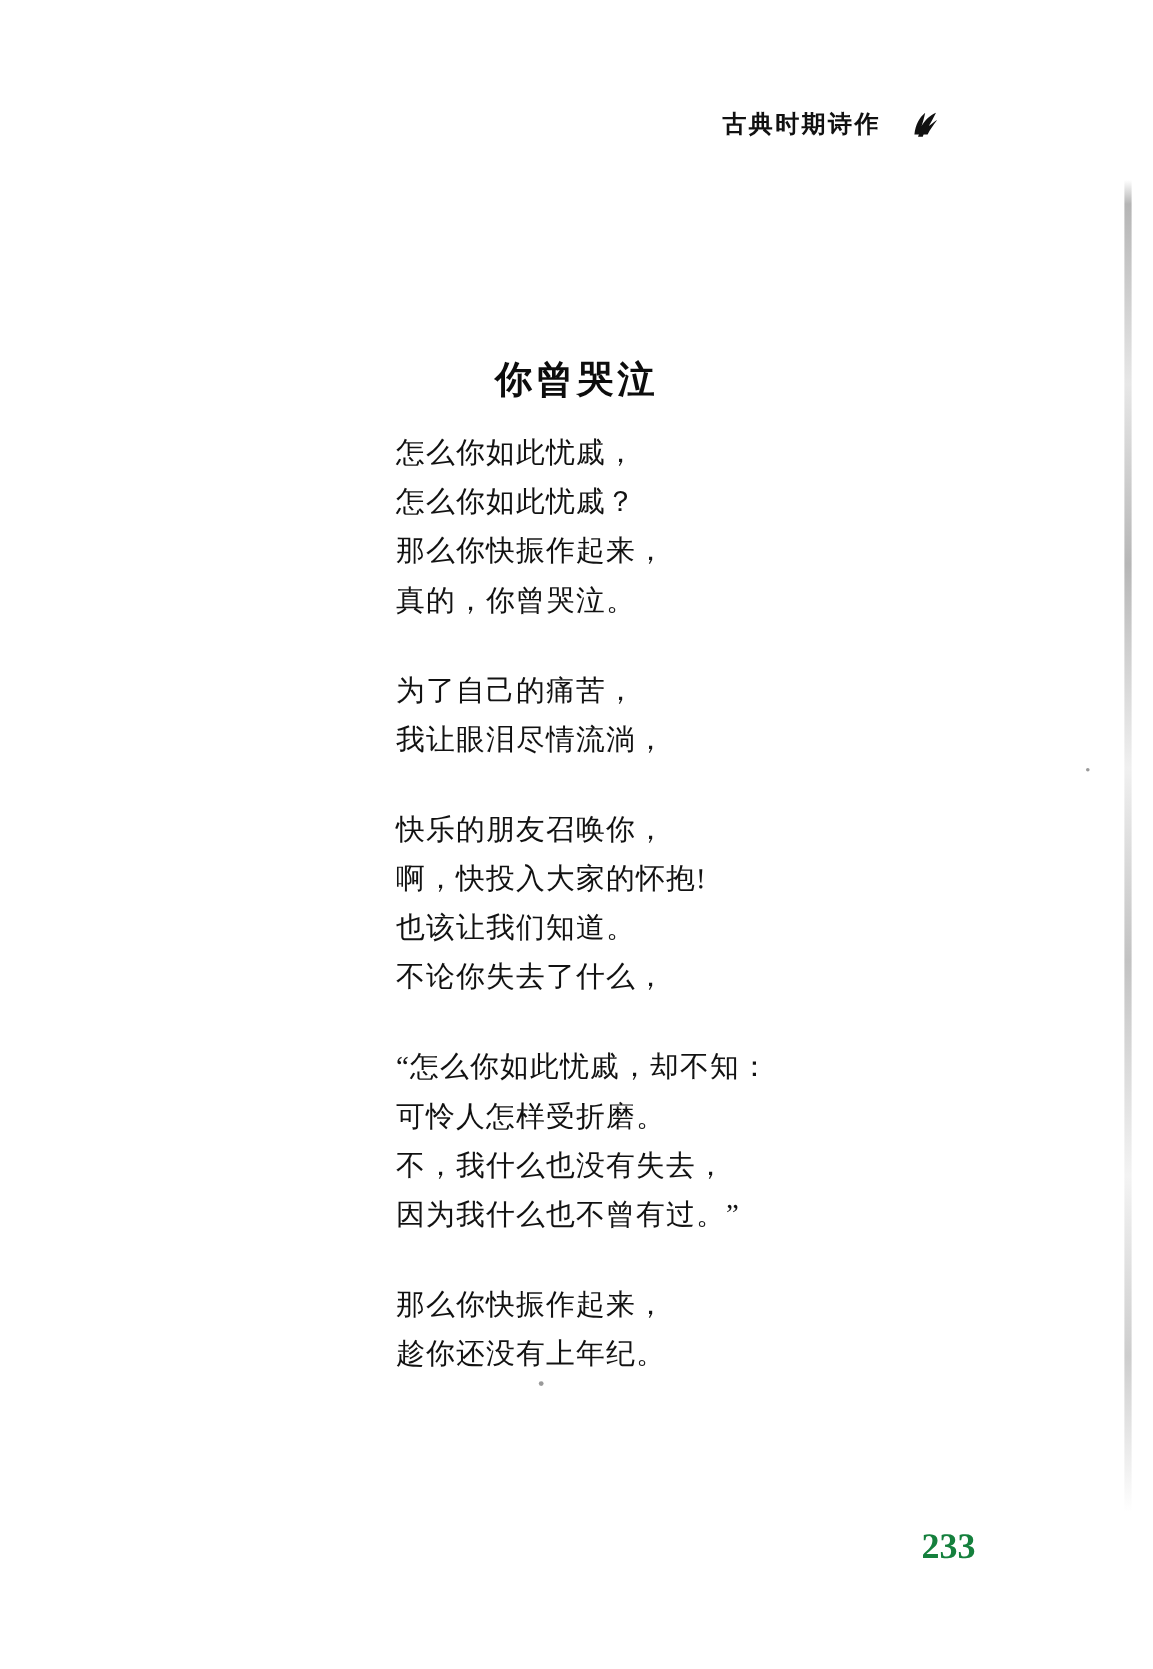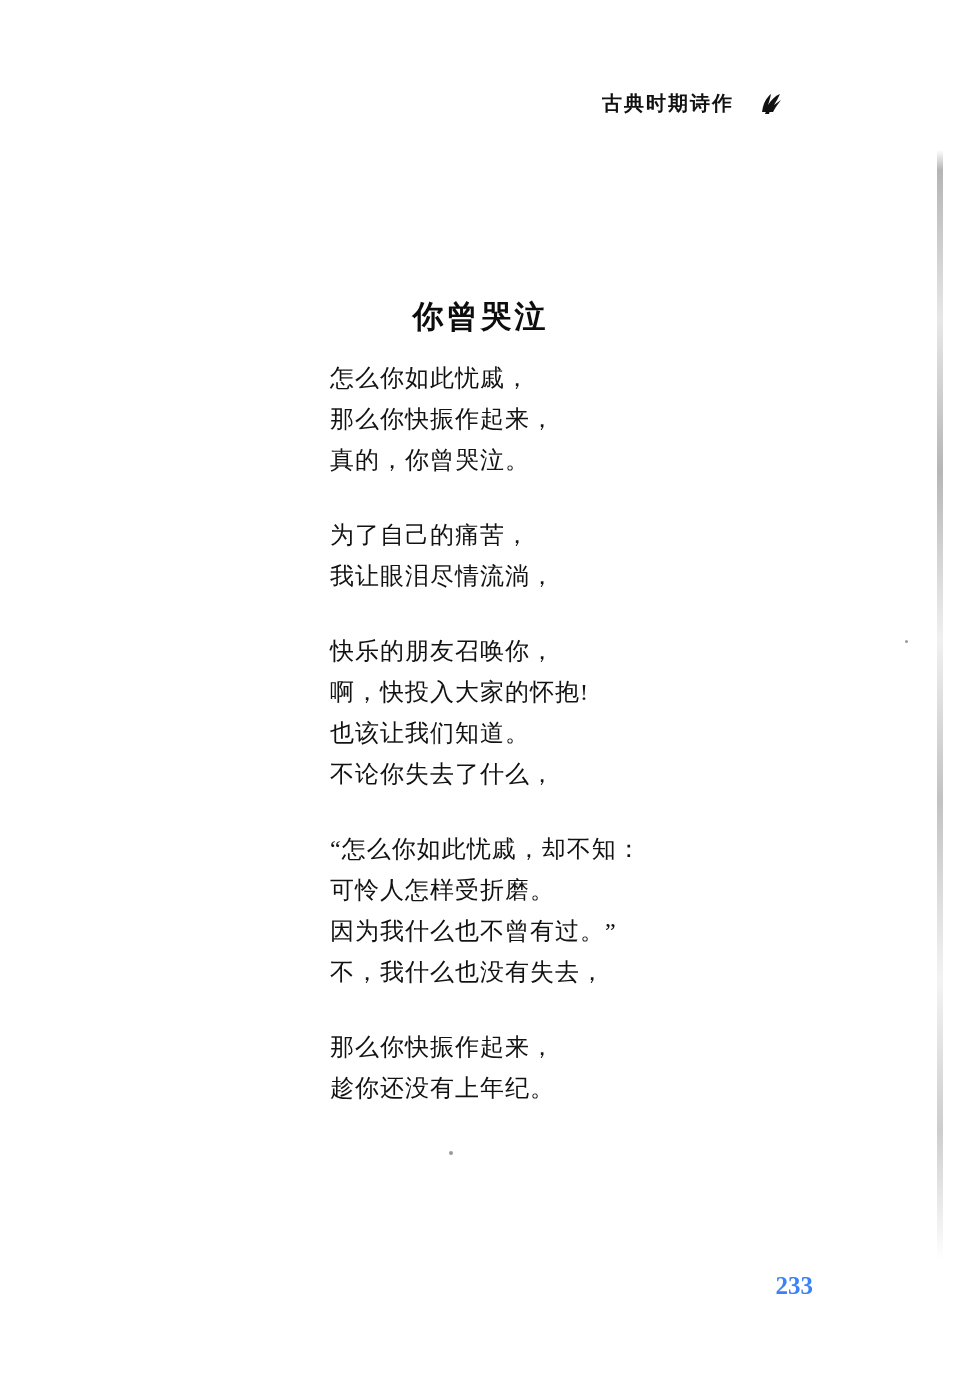--- a/index.html
+++ b/index.html
@@ -71,23 +71,23 @@
     letter-spacing: 1px;
     color: #121212;
     white-space: pre;
   }
 
   
   .page-number {
     position: absolute;
     right: 148px;
     top: 1272px;
-    font-size: 25px;
+    font-size: 30px;
     font-weight: bold;
-    color: #3b82f6;
+    color: #15803d;
   }
 
   
   .scan-edge {
     position: absolute;
     top: 0;
     right: 18px;
     width: 6px;
     height: 1391px;
     background: linear-gradient(to bottom,
@@ -124,41 +124,42 @@
       </svg>
     </span>
   </div>
 
   <h1 class="poem-title">你曾哭泣</h1>
 
   <div class="poem-body">
 
     <div class="stanza">
       <div class="poem-line">怎么你如此忧戚，</div>
+      <div class="poem-line">怎么你如此忧戚？</div>
       <div class="poem-line">那么你快振作起来，</div>
       <div class="poem-line">真的，你曾哭泣。</div>
     </div>
 
     <div class="stanza">
       <div class="poem-line">为了自己的痛苦，</div>
       <div class="poem-line">我让眼泪尽情流淌，</div>
     </div>
 
     <div class="stanza">
       <div class="poem-line">快乐的朋友召唤你，</div>
       <div class="poem-line">啊，快投入大家的怀抱!</div>
       <div class="poem-line">也该让我们知道。</div>
       <div class="poem-line">不论你失去了什么，</div>
     </div>
 
     <div class="stanza">
       <div class="poem-line">“怎么你如此忧戚，却不知：</div>
       <div class="poem-line">可怜人怎样受折磨。</div>
+      <div class="poem-line">不，我什么也没有失去，</div>
       <div class="poem-line">因为我什么也不曾有过。”</div>
-      <div class="poem-line">不，我什么也没有失去，</div>
     </div>
 
     <div class="stanza">
       <div class="poem-line">那么你快振作起来，</div>
       <div class="poem-line">趁你还没有上年纪。</div>
     </div>
 
   </div>
 
   <div class="page-number">233</div>

